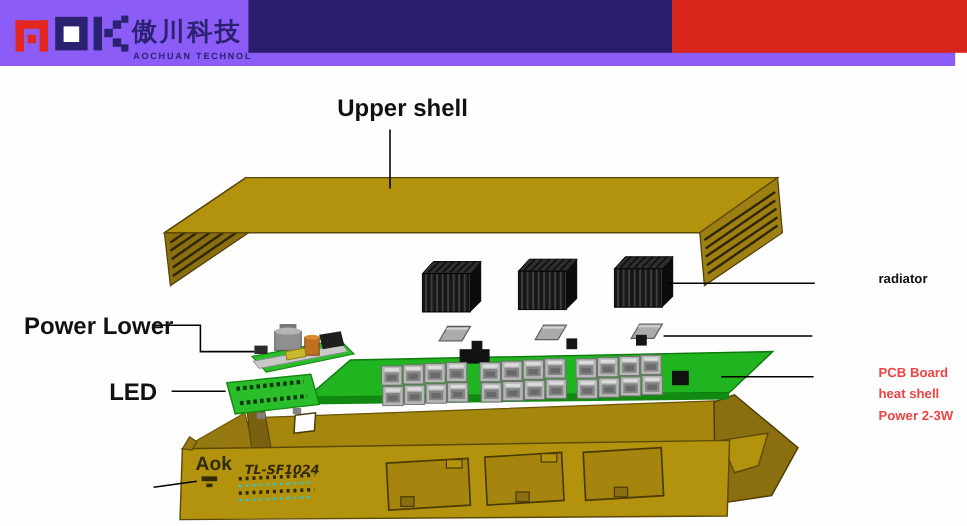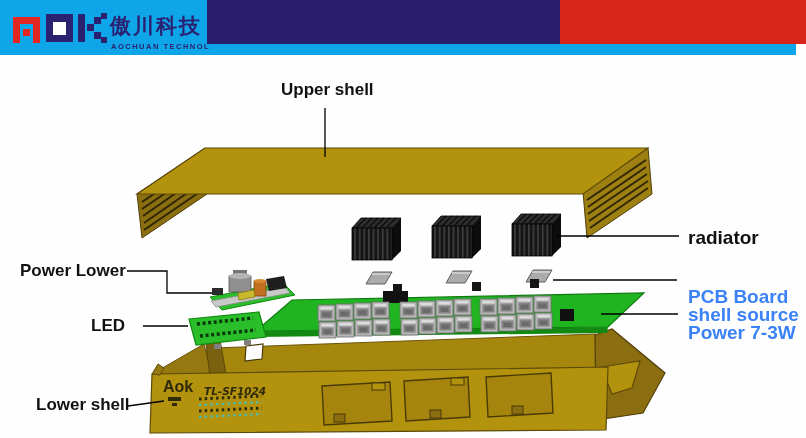--- a/index.html
+++ b/index.html
@@ -1,44 +1,44 @@
 <!DOCTYPE html>
 <html><head>
 <meta charset="utf-8">
 <style>
   html,body { margin:0; padding:0; background:#ffffff; }
   .stage {
     position:relative; width:806px; height:438px; background:#fefefe;
     overflow:hidden; font-family:"Liberation Sans", sans-serif;
   }
   
-  .header { position:absolute; left:0; top:0; width:796px; height:55px; background:#0ea5e9; }
+  .header { position:absolute; left:0; top:0; width:796px; height:55px; background:#8b5cf6; }
   .bar { position:absolute; top:0; height:44px; }
   .bar.navy { left:207px; width:353px; background:#2B1D6E; }
   .bar.red  { left:560px; width:246px; background:#D8251C; }
   .logo-svg { position:absolute; left:0; top:0; }
   .logo-cn  { font-family:"DejaVu Sans", sans-serif; font-size:21px; font-weight:bold;
               letter-spacing:2px; fill:#2B2171; }
   .logo-en  { font-family:"Liberation Sans", sans-serif; font-size:7.5px; font-weight:bold;
               letter-spacing:1.5px; fill:#2B2171; }
   
   .diagram { position:absolute; left:0; top:0; }
   .panel-brand { font-family:"Liberation Sans", sans-serif; font-size:16px; font-weight:bold; fill:#2F2A08; }
   .panel-model { font-family:"DejaVu Sans", sans-serif; font-size:10.5px; font-style:italic; font-weight:bold; fill:#2F2A08; }
   
-  .callout { position:absolute; color:#111; font-weight:bold; font-size:17px; white-space:nowrap; }
-  .callout.small { font-size:19px; }
+  .callout { position:absolute; color:#111; font-weight:bold; font-size:20px; white-space:nowrap; }
+  .callout.small { font-size:11px;margin-left:44px; }
   .callout .line { line-height:19px; }
   #lbl-upper   { left:281px; top:80px;  }
   #lbl-power   { left:20px;  top:261px; }
   #lbl-led     { left:91px;  top:316px; }
   #lbl-lower   { left:36px;  top:395px; }
   #lbl-radiator{ left:688px; top:227px; }
   #lbl-thermal { left:683px; top:256px; }
-  #lbl-pcb     { left:688px; top:288px; color:#3b82f6; }
+  #lbl-pcb     { left:688px; top:302px; color:#ef4444; }
   #lbl-pcb .line { line-height:18px; }
 </style>
 </head>
 <body>
 
 <div class="stage">
 
   <div class="header">
     <div class="bar navy"></div>
     <div class="bar red"></div>
@@ -216,23 +216,22 @@
       <line x1="128" y1="406" x2="164" y2="401"></line>
       <line x1="557" y1="236" x2="679" y2="236"></line>
       <line x1="553" y1="280" x2="677" y2="280"></line>
       <line x1="601" y1="314" x2="678" y2="314"></line>
     </g>
   </svg>
 
   <div class="callout" id="lbl-upper">Upper shell</div>
   <div class="callout" id="lbl-power">Power Lower</div>
   <div class="callout" id="lbl-led">LED</div>
-  <div class="callout" id="lbl-lower">Lower shell</div>
   <div class="callout small" id="lbl-radiator">radiator</div>
   <div class="callout small" id="lbl-thermal">
   </div>
   <div class="callout small" id="lbl-pcb">
     <div class="line">PCB Board</div>
-    <div class="line">shell source</div>
-    <div class="line">Power 7-3W</div>
+    <div class="line">heat shell</div>
+    <div class="line">Power 2-3W</div>
   </div>
 
 </div>
 
 </body></html>

